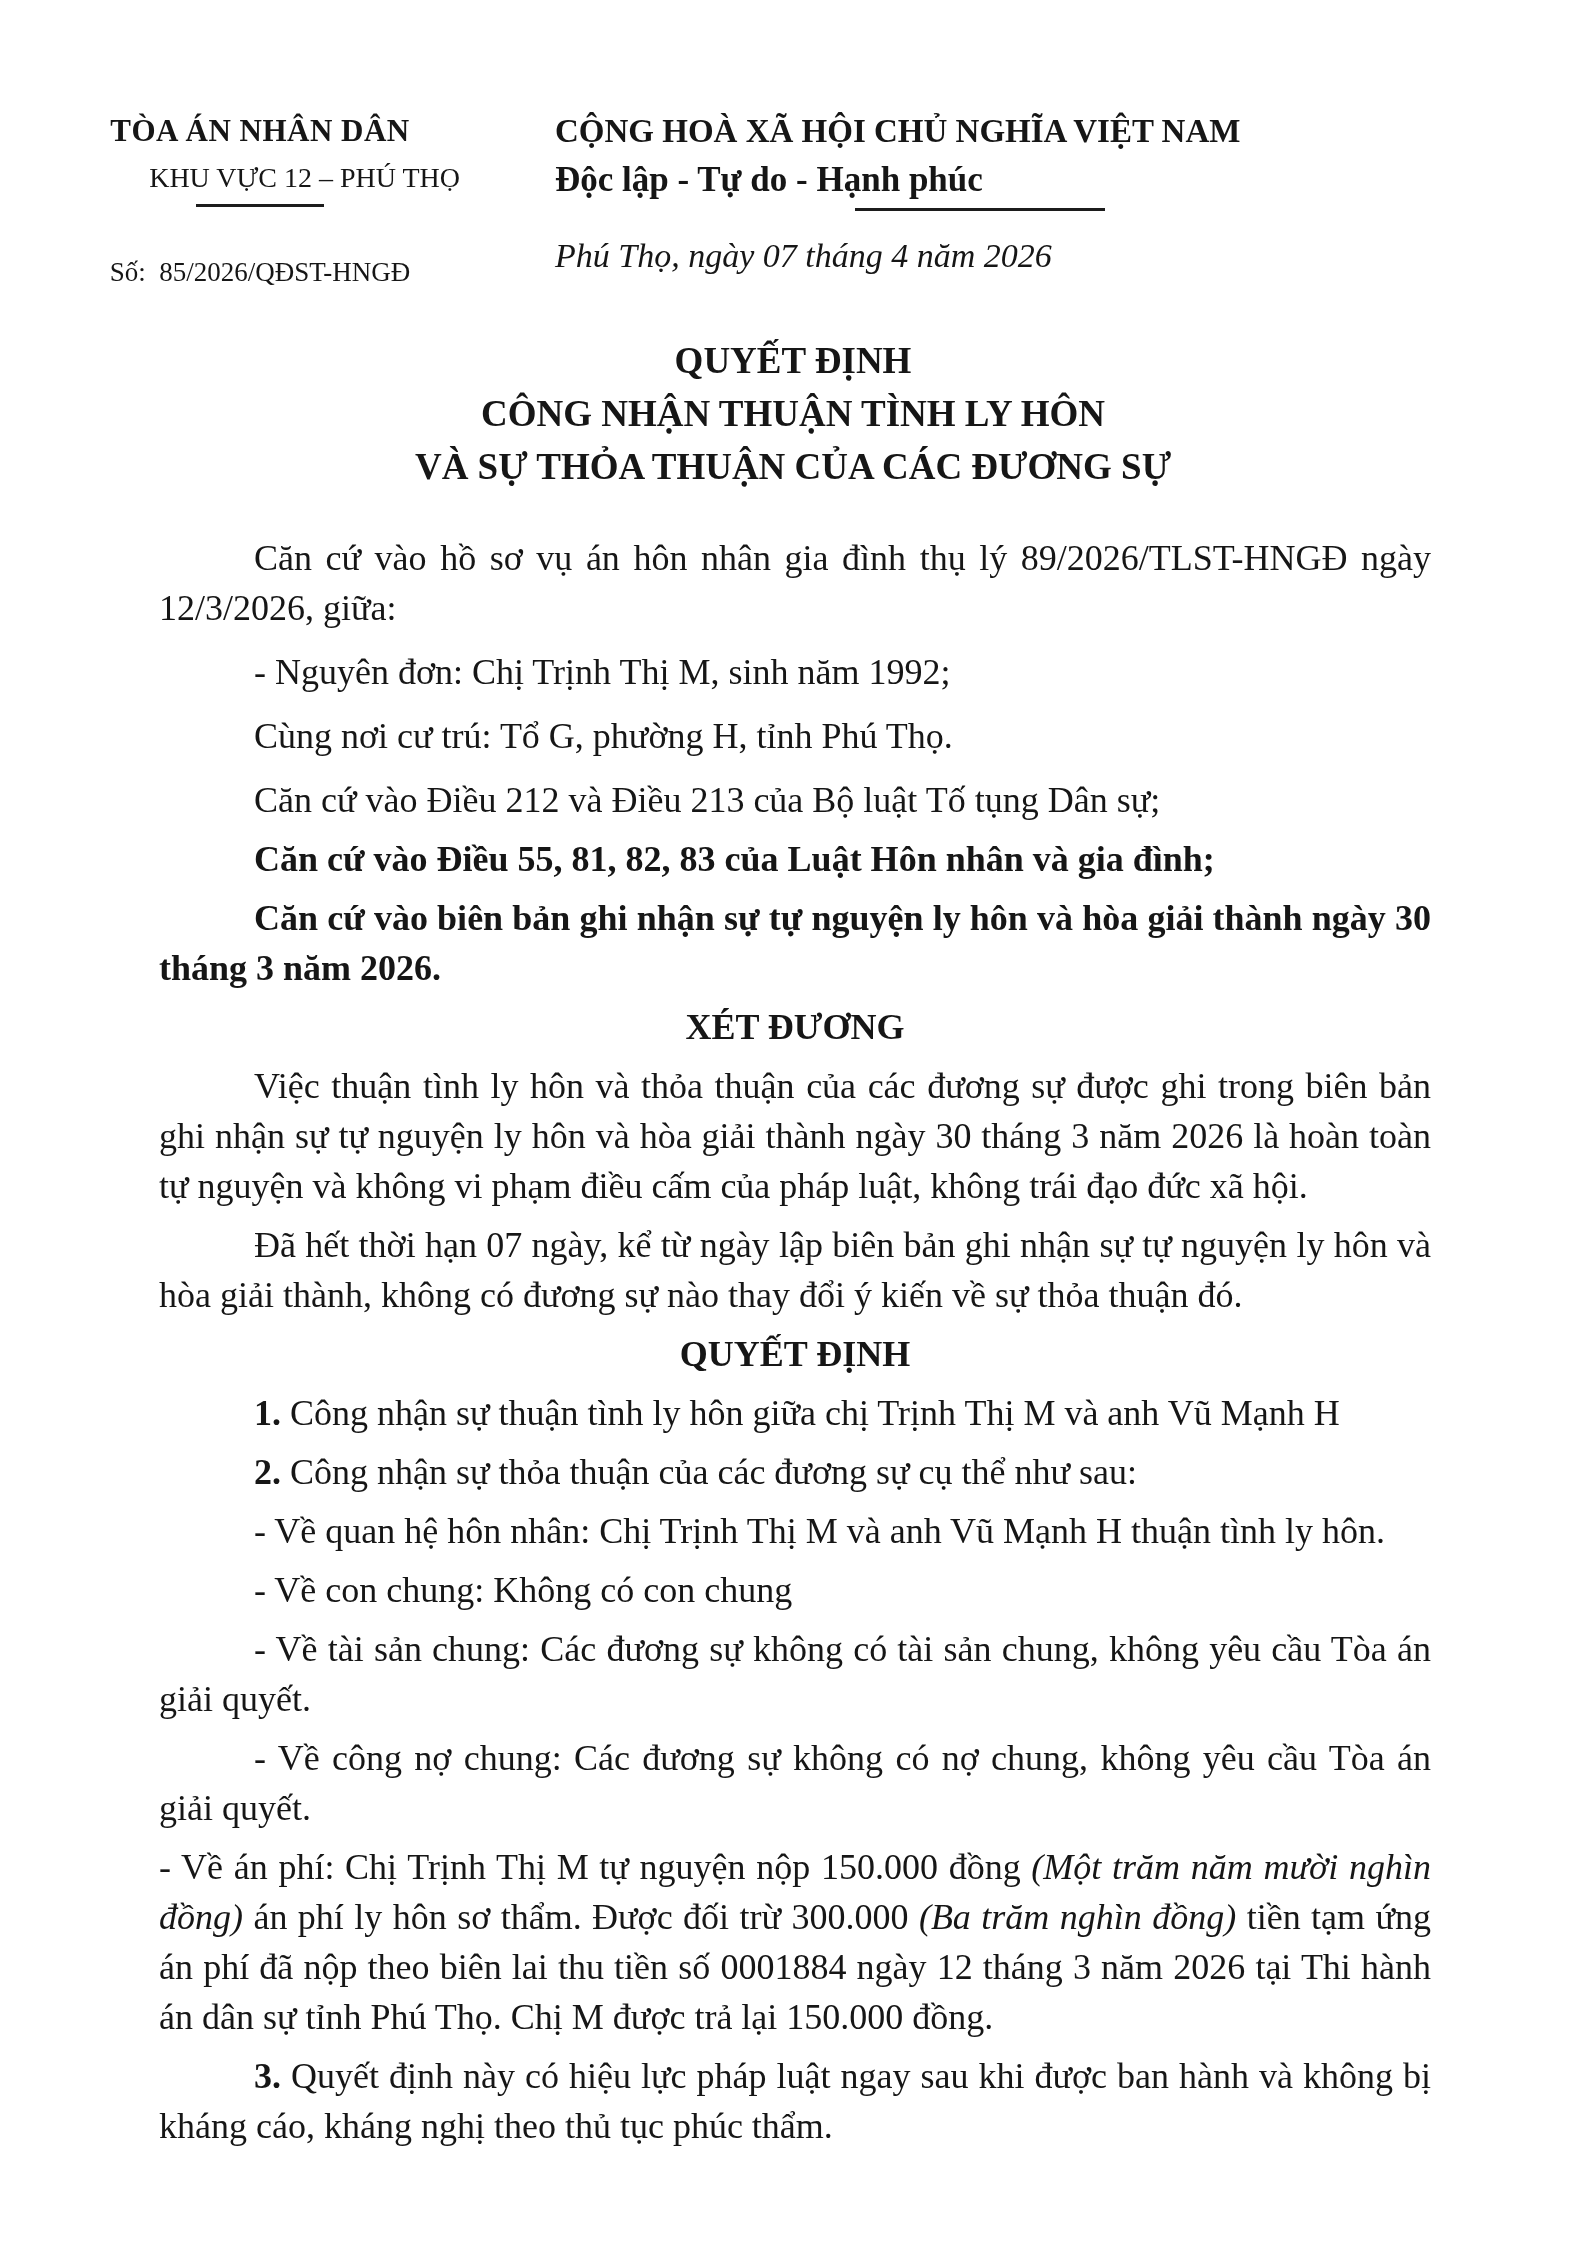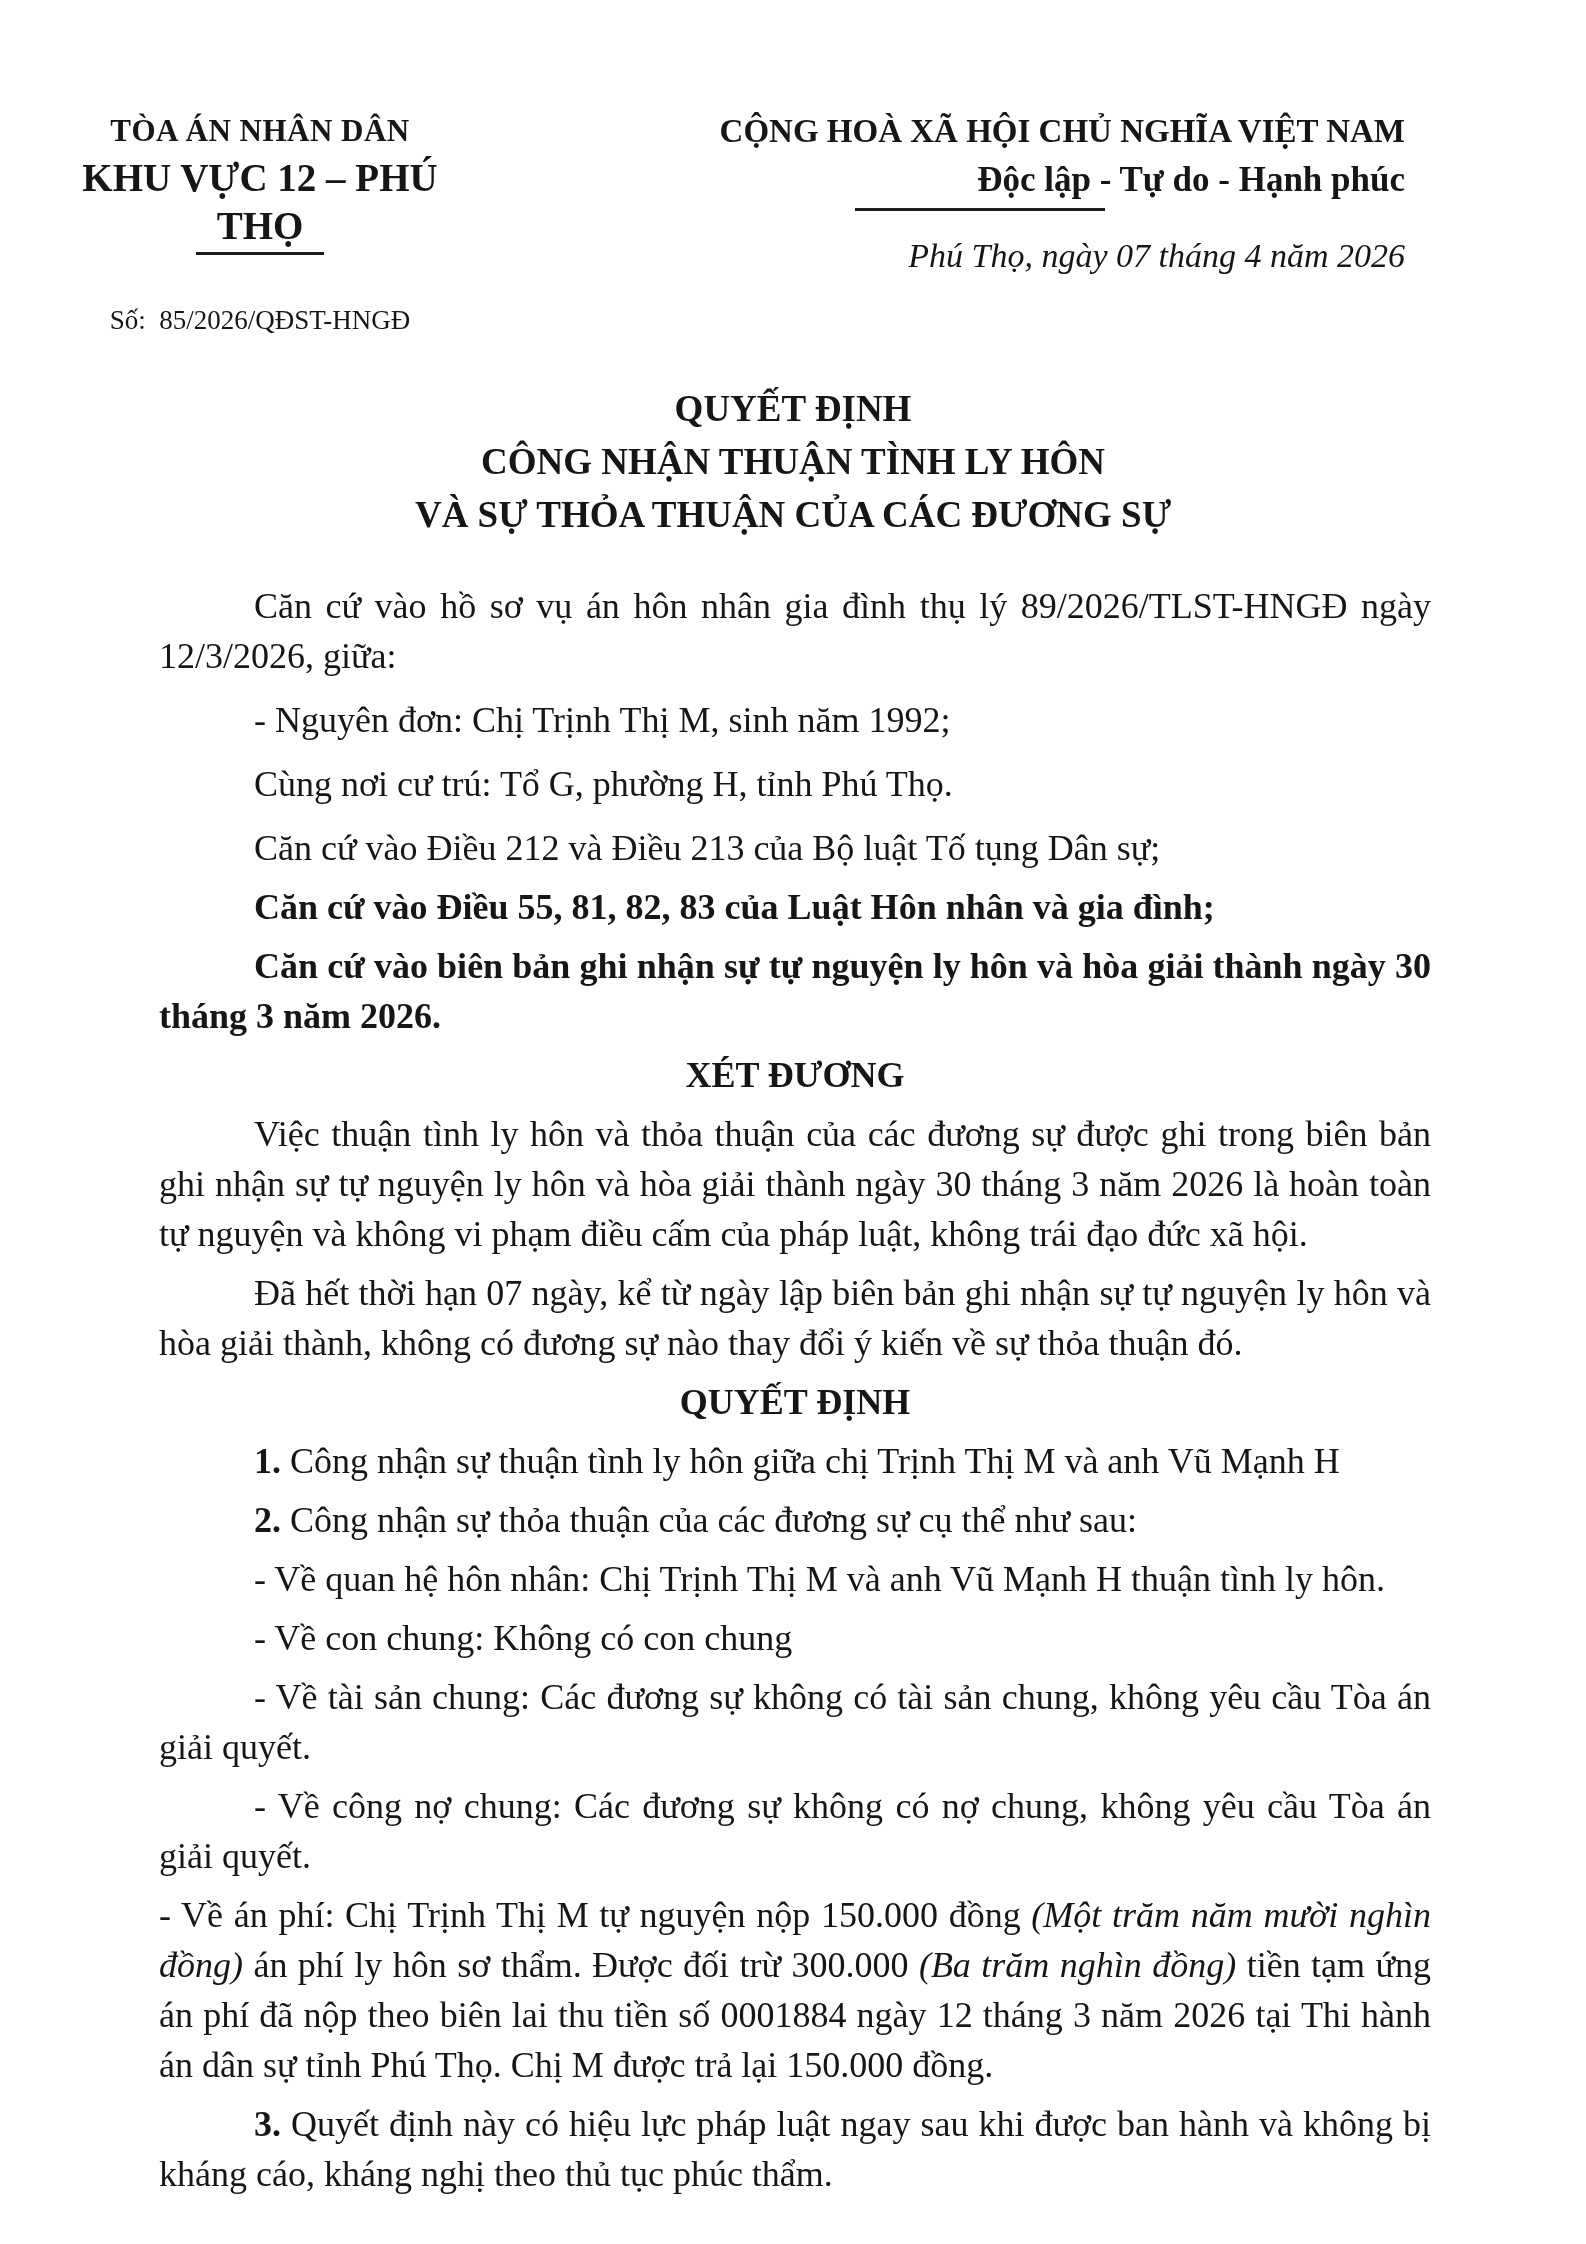--- a/index.html
+++ b/index.html
@@ -11,23 +11,23 @@
     background: #ffffff;
     color: #161616;
     font-family: "Liberation Serif", "DejaVu Serif", serif;
     overflow: hidden;
     box-sizing: border-box;
     padding-top: 108px;
   }
   
   .header { display: flex; align-items: flex-start; }
   .h-left  { width: 400px; margin-left: 60px;  text-align: center; }
-  .h-right { width: 850px; margin-left: 95px;  text-align: right; }
+  .h-right { width: 850px; margin-left: 95px;  text-align: left; }
   .org-line1 { font-weight: bold; font-size: 31px; line-height: 46px; letter-spacing: 0.5px; }
-  .org-line2 { font-weight: bold; font-size: 39px; line-height: 48px; }
+  .org-line2 { font-weight: normal; font-size: 28px; line-height: 48px; text-align: right; }
   .nat-line1 { font-weight: bold; font-size: 33px; line-height: 46px; }
   .nat-line2 { font-weight: bold; font-size: 35px; line-height: 52px; }
   .rule { height: 0; border-bottom: 3px solid #1c1c1c; margin: 2px auto 0; }
   .rule-left  { width: 128px; }
   .rule-right { width: 250px; }
   .doc-number { font-size: 27px; margin-top: 50px; white-space: pre-wrap; }
   .date-line  { font-style: italic; font-size: 34px; margin-top: 26px; }
   
   .title-block { margin-top: 46px; text-align: center; font-weight: bold; }
   .title-line { font-size: 37px; line-height: 53px; }

